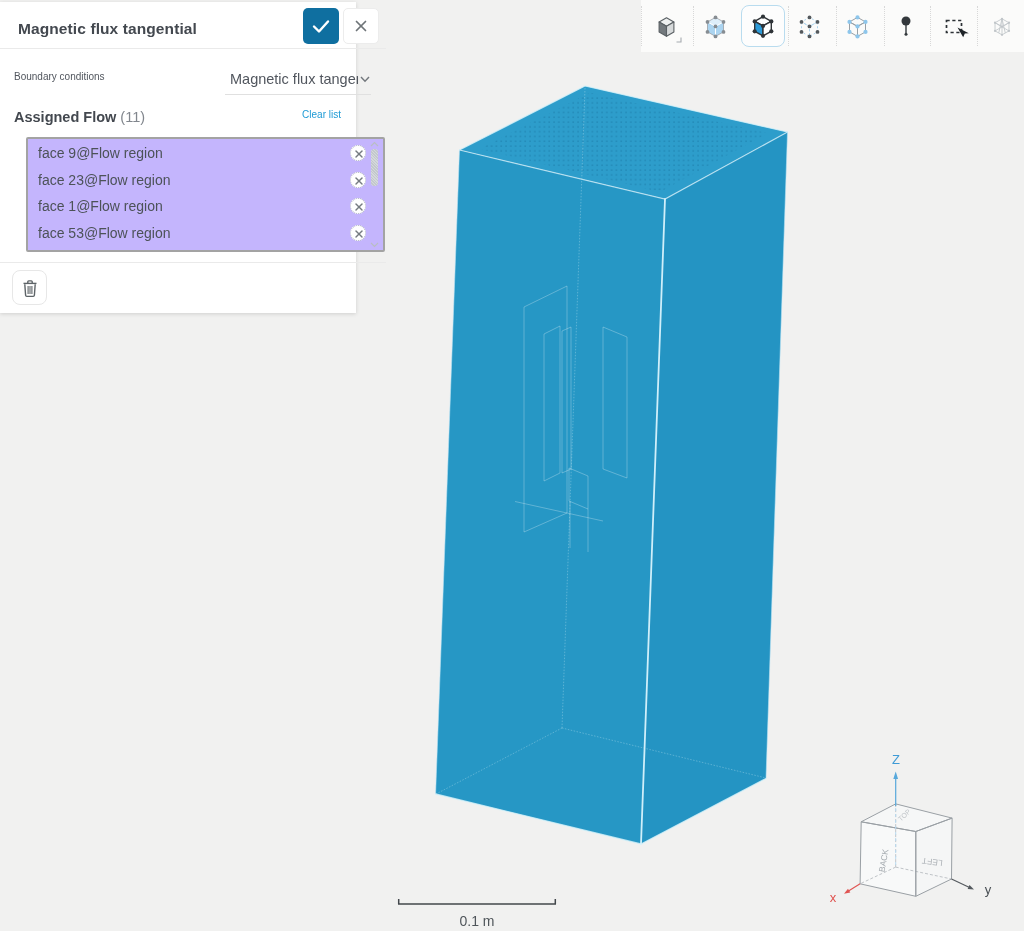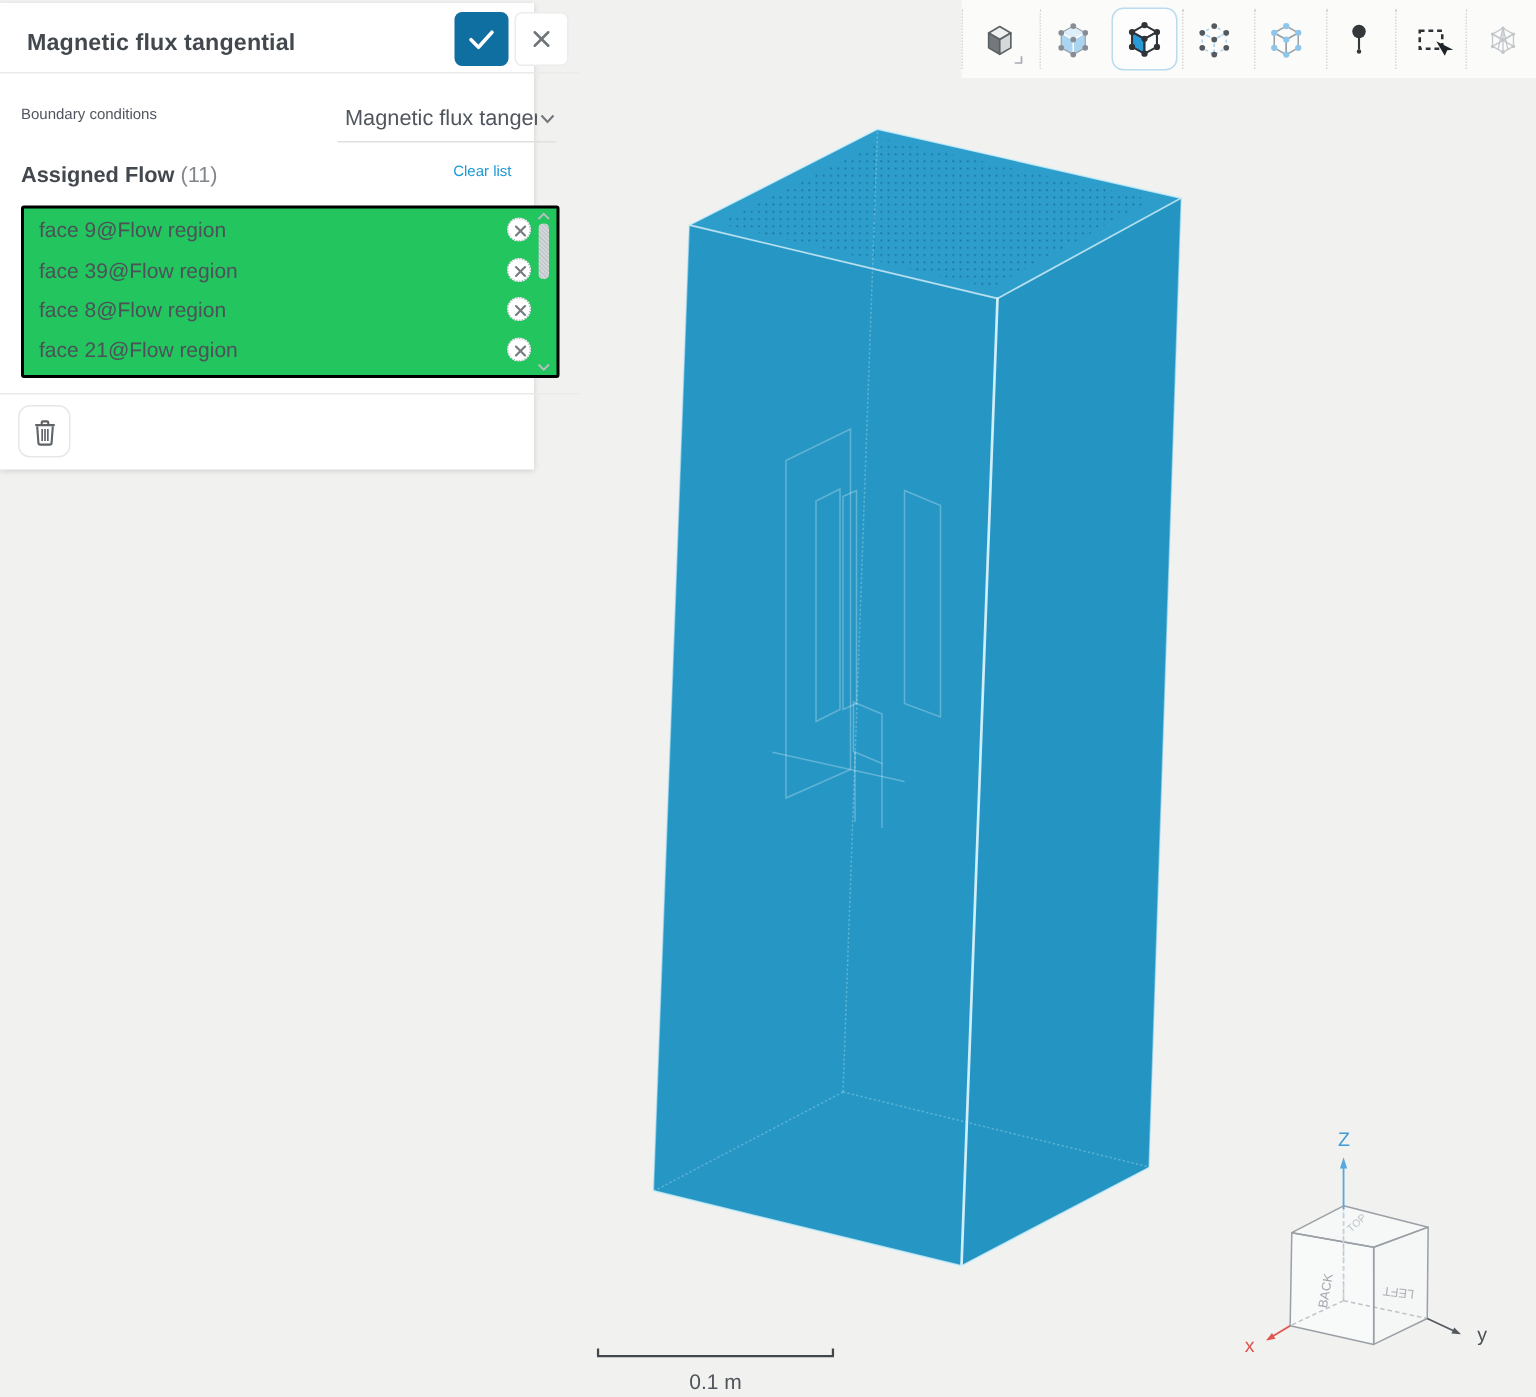--- a/index.html
+++ b/index.html
@@ -28,22 +28,22 @@
   #lbl-bc { position:absolute; left:14px; top:69px; font-size:10px; color:#51565e; }
   #dd { position:absolute; left:230px; top:69px; width:128px; height:16px;
     font-size:14.5px; color:#51565e; white-space:nowrap; overflow:hidden; }
   #ddline { position:absolute; left:225px; top:91.5px; width:146px; height:0;
     border-top:1px solid #e0e0e0; }
   #ddchev { position:absolute; left:359.5px; top:74px; }
   #lbl-af { position:absolute; left:14px; top:107px; font-size:14.5px; color:#43484f; }
   #lbl-af b { font-weight:bold; }
   #lbl-af span { color:#81868d; font-weight:normal; }
   #clearlist { position:absolute; right:15px; top:107px; font-size:10px; color:#1d9ad5; }
-  #facebox { position:absolute; left:14px; top:134.5px; width:359px; height:115px;
-    background:#22c55e; border:2px solid #000000; border-radius:2px; }
+  #facebox { position:absolute; left:26px; top:134.5px; width:359px; height:115px;
+    background:#c4b5fd; border:2px solid #a3a3a3; border-radius:2px; }
   .frow { position:absolute; left:10px; font-size:14px; color:#4c5258; }
   .xbtn { position:absolute; left:322px; width:16px; height:16px; border-radius:50%;
     background:#fff; border:1px dotted #b4bac0; }
   .xbtn svg { position:absolute; left:3px; top:3px; }
   #fscroll { position:absolute; right:2px; top:1px; width:13px; height:109px; }
   #fthumb { position:absolute; left:3px; top:9px; width:7px; height:37px;
     border-radius:3px; background:#c9cdd1;
     background-image:repeating-linear-gradient(45deg,#c3c8cc 0 1px,#d4d8db 1px 2px); }
   #btm-divider { top:259.5px; }
   #trash { position:absolute; left:12px; top:268px; width:35px; height:35px;
@@ -283,23 +283,23 @@
     <div id="lbl-bc">Boundary conditions</div>
     <div id="dd">Magnetic flux tangential</div>
     <div id="ddline"></div>
     <svg id="ddchev" width="10" height="7" viewBox="0 0 10 7">
       <polyline points="1,1 5,5.3 9,1" fill="none" stroke="#72777c" stroke-width="1.4"></polyline>
     </svg>
     <div id="lbl-af"><b>Assigned Flow</b> <span>(11)</span></div>
     <div id="clearlist">Clear list</div>
     <div id="facebox">
       <div class="frow" style="top:6.5px">face 9@Flow region</div>
-      <div class="frow" style="top:33px">face 39@Flow region</div>
-      <div class="frow" style="top:59.5px">face 8@Flow region</div>
-      <div class="frow" style="top:86px">face 21@Flow region</div>
+      <div class="frow" style="top:33px">face 23@Flow region</div>
+      <div class="frow" style="top:59.5px">face 1@Flow region</div>
+      <div class="frow" style="top:86px">face 53@Flow region</div>
       <div class="xbtn" style="top:6.5px">
           <svg width="10" height="10" viewBox="0 0 10 10">
             <g stroke="#757b80" stroke-width="1.4" stroke-linecap="round">
               <line x1="2" y1="2" x2="8" y2="8"></line>
               <line x1="8" y1="2" x2="2" y2="8"></line>
             </g>
           </svg>
         </div>
       <div class="xbtn" style="top:33px">
           <svg width="10" height="10" viewBox="0 0 10 10">

